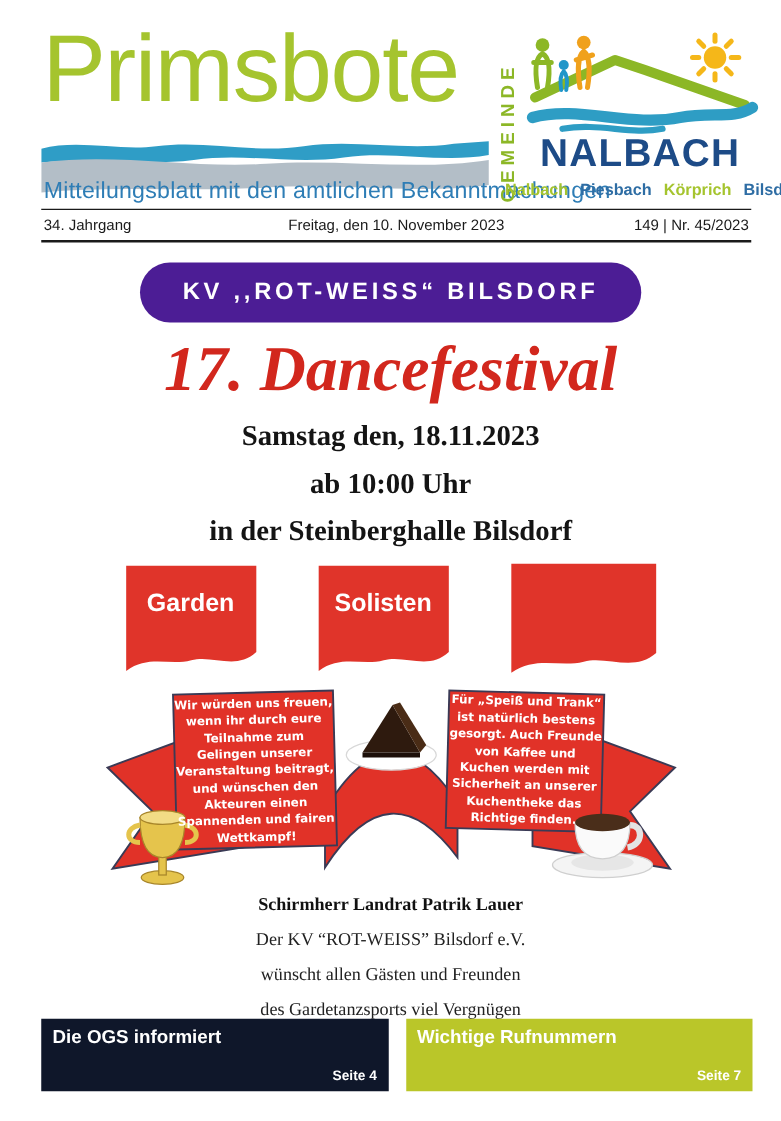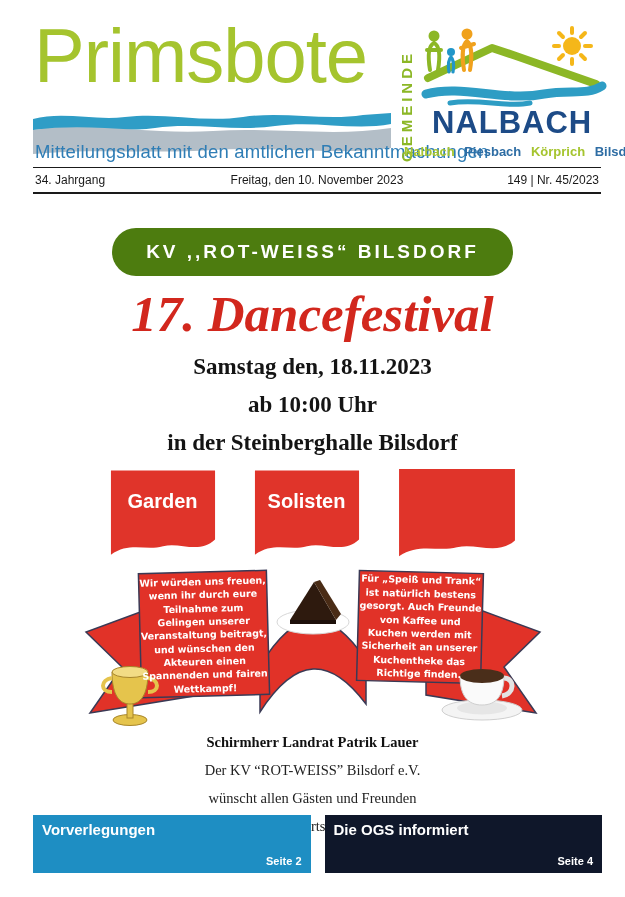--- a/index.html
+++ b/index.html
@@ -26,29 +26,29 @@
 
   
   .issue-bar{margin:0 24px 0 33px;border-top:1.5px solid #1a1a1a;border-bottom:2.5px solid #1a1a1a;
              display:flex;justify-content:space-between;
              font-size:12px;color:#1a1a1a;padding:5px 2px;}
   .issue-bar .mid{position:absolute;left:0;right:0;text-align:center;pointer-events:none;}
   .issue-bar{position:relative;}
 
   
   .poster{text-align:center;}
-  .club-pill{display:inline-block;margin-top:34px;background:#4d7c0f;color:#ffffff;
+  .club-pill{display:inline-block;margin-top:16px;background:#4c1d95;color:#ffffff;
              border-radius:28px;padding:13px 34px;font-size:19px;font-weight:bold;
              letter-spacing:3px;}
   .dance-title{margin-top:12px;font-family:"Liberation Serif",serif;font-style:italic;
                font-weight:bold;font-size:51px;color:#d2271d;line-height:1.05;}
   .info-line{font-family:"Liberation Serif",serif;font-weight:bold;font-size:23px;
              color:#141414;margin-top:12px;}
 
-  .flags-row{display:flex;justify-content:center;gap:38px;margin-top:12px;height:94px;}
+  .flags-row{display:flex;justify-content:center;gap:48px;margin-top:12px;height:94px;}
   .flag{position:relative;width:106px;height:94px;}
   .flag.wide{width:118px;}
   .flag svg{position:absolute;inset:0;width:100%;height:100%;}
   .flag-label{position:absolute;left:0;right:0;top:22px;color:#ffffff;
               font-size:20px;font-weight:bold;}
 
   .program-line{margin-top:4px;font-family:"Liberation Serif",serif;font-weight:bold;
                 font-style:italic;font-size:20px;color:#111;letter-spacing:0.5px;}
 
   
@@ -211,23 +211,23 @@
       </div>
     </div>
 
     <div class="patron">Schirmherr Landrat Patrik Lauer</div>
     <div class="closing-line">Der KV “ROT-WEISS” Bilsdorf e.V.</div>
     <div class="closing-line">wünscht allen Gästen und Freunden</div>
     <div class="closing-line">des Gardetanzsports viel Vergnügen</div>
   </div>
 
   <div class="teasers">
-    <div class="teaser teaser-blue">
-      <div class="t-title">Vorverlegungen</div>
-      <div class="t-page">Seite 2</div>
-    </div>
     <div class="teaser teaser-purple">
       <div class="t-title">Die OGS informiert</div>
       <div class="t-page">Seite 4</div>
     </div>
+    <div class="teaser teaser-green">
+      <div class="t-title">Wichtige Rufnummern</div>
+      <div class="t-page">Seite 7</div>
+    </div>
   </div>
 
 </div>
 
 </body></html>

